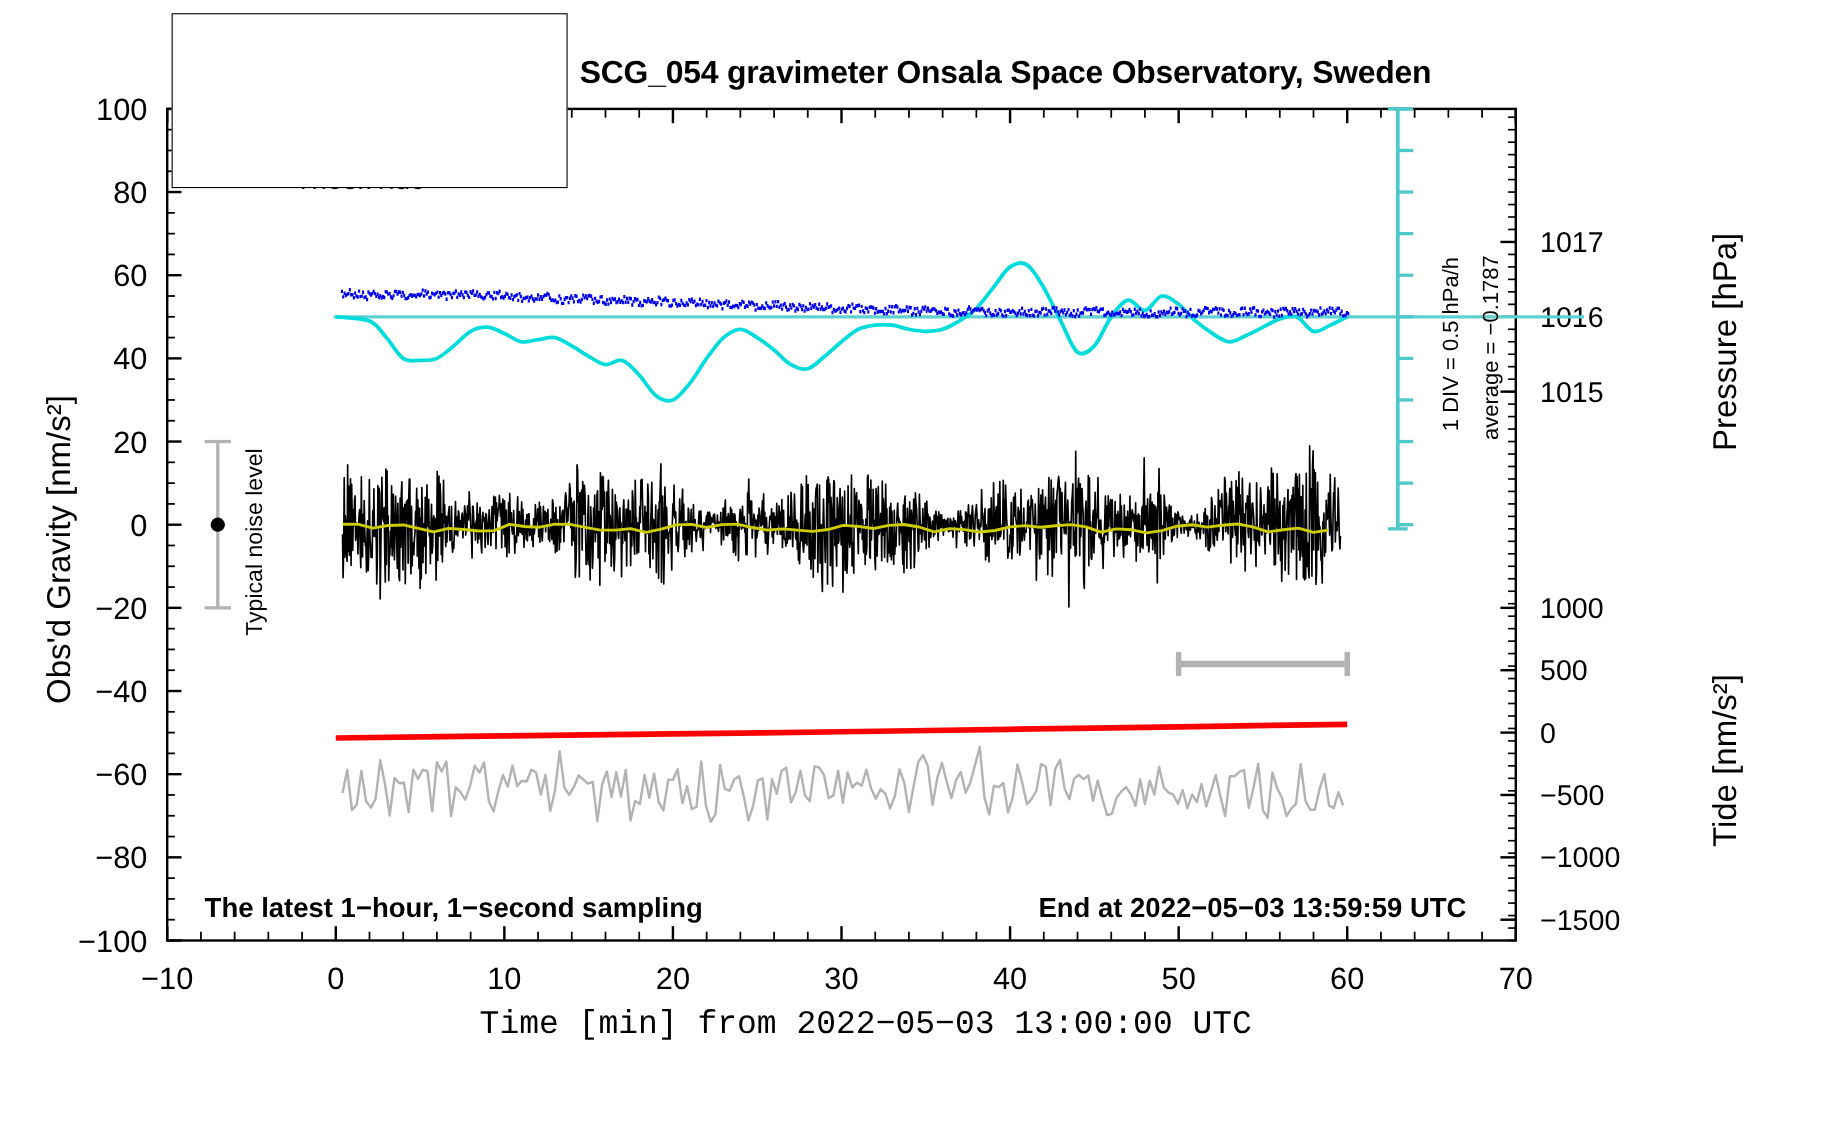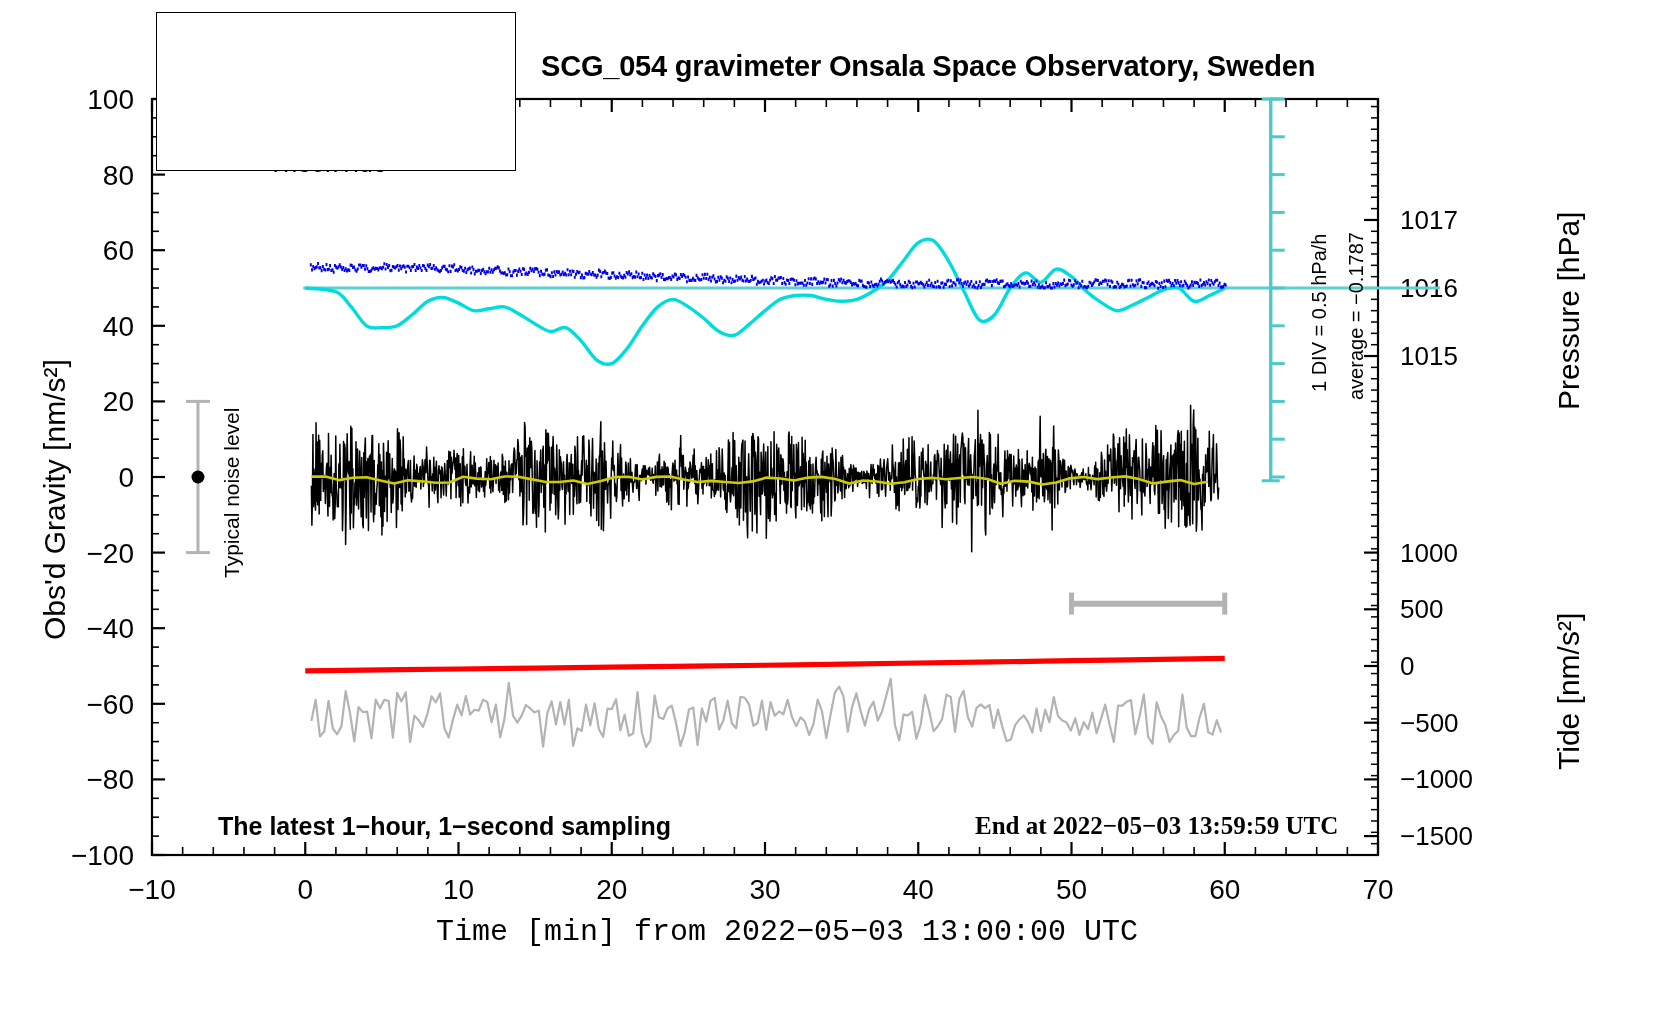--- a/index.html
+++ b/index.html
@@ -1,20 +1,20 @@
 <!DOCTYPE html>
 <html><head>
 <meta charset="utf-8">
 <style>
   html,body{margin:0;padding:0;background:#fff;}
   body{width:1660px;height:1020px;position:relative;
        font-family:"Liberation Sans", sans-serif;color:#000;overflow:hidden;}
   #fig{position:absolute;left:0;top:0;width:1660px;height:840px;text-decoration:underline;}
   .txt{position:absolute;white-space:nowrap;}
-  .title{font-weight:bold;font-size:29px;letter-spacing:-0.2px;margin-left:14px;}
+  .title{font-weight:bold;font-size:29px;letter-spacing:-0.2px;}
   .axlab{font-size:30px;}
   .foot{font-weight:bold;font-size:25px;}
   .vrot{transform-origin:0 0;}
   .legend-box{position:absolute;border:1.6px solid #000;background:#fff;}
   .anno{font-size:21px;}
   .anno-sm{font-size:20px;}
 </style>
 </head>
 <body>
 
@@ -288,22 +288,22 @@
       <line x1="184" y1="132.5" x2="260" y2="132.5" stroke="#b3b3b3" stroke-width="5"></line>
       <text x="268" y="141.5" font-size="25" font-family="&quot;Liberation Sans&quot;, sans-serif" fill="#000">... last 10 min.</text>
       <line x1="184" y1="163" x2="260" y2="163" stroke="#ff0000" stroke-width="1.8"></line>
       <circle cx="222" cy="163" r="7" fill="#ff0000"></circle>
       <text x="268" y="172" font-size="25" font-family="&quot;Liberation Sans&quot;, sans-serif" fill="#000">Theor.Tide</text>
     </svg>
 </div>
 
 <div class="txt title" style="left:527px;top:50px;">SCG_054 gravimeter Onsala Space Observatory, Sweden</div>
 
-<div class="txt foot" style="left:186px;top:812px;margin-left:32px;">The latest 1−hour, 1−second sampling</div>
-<div class="txt foot" style="left:975px;top:812px;font-family:Liberation Serif, serif;">End at 2022−05−03 13:59:59 UTC</div>
+<div class="txt foot" style="left:186px;top:812px;">The latest 1−hour, 1−second sampling</div>
+<div class="txt foot" style="left:944px;top:812px;">End at 2022−05−03 13:59:59 UTC</div>
 
 <div class="txt axlab vrot" style="left:38px;top:640px;transform:rotate(-90deg);">Obs'd Gravity [nm/s²]</div>
 <div class="txt axlab" style="left:436px;top:915px;font-family:Liberation Mono, monospace;">Time [min] from 2022−05−03 13:00:00 UTC</div>
 <div class="txt axlab vrot" style="left:1552px;top:410px;transform:rotate(-90deg);">Pressure [hPa]</div>
 <div class="txt axlab vrot" style="left:1552px;top:770px;transform:rotate(-90deg);">Tide [nm/s²]</div>
 
 <div class="txt anno vrot" style="left:220px;top:578px;transform:rotate(-90deg);">Typical noise level</div>
 <div class="txt anno-sm vrot" style="left:1308px;top:392px;transform:rotate(-90deg);">1 DIV = 0.5 hPa/h</div>
 <div class="txt anno-sm vrot" style="left:1345px;top:400px;transform:rotate(-90deg);">average = −0.1787</div>
 

